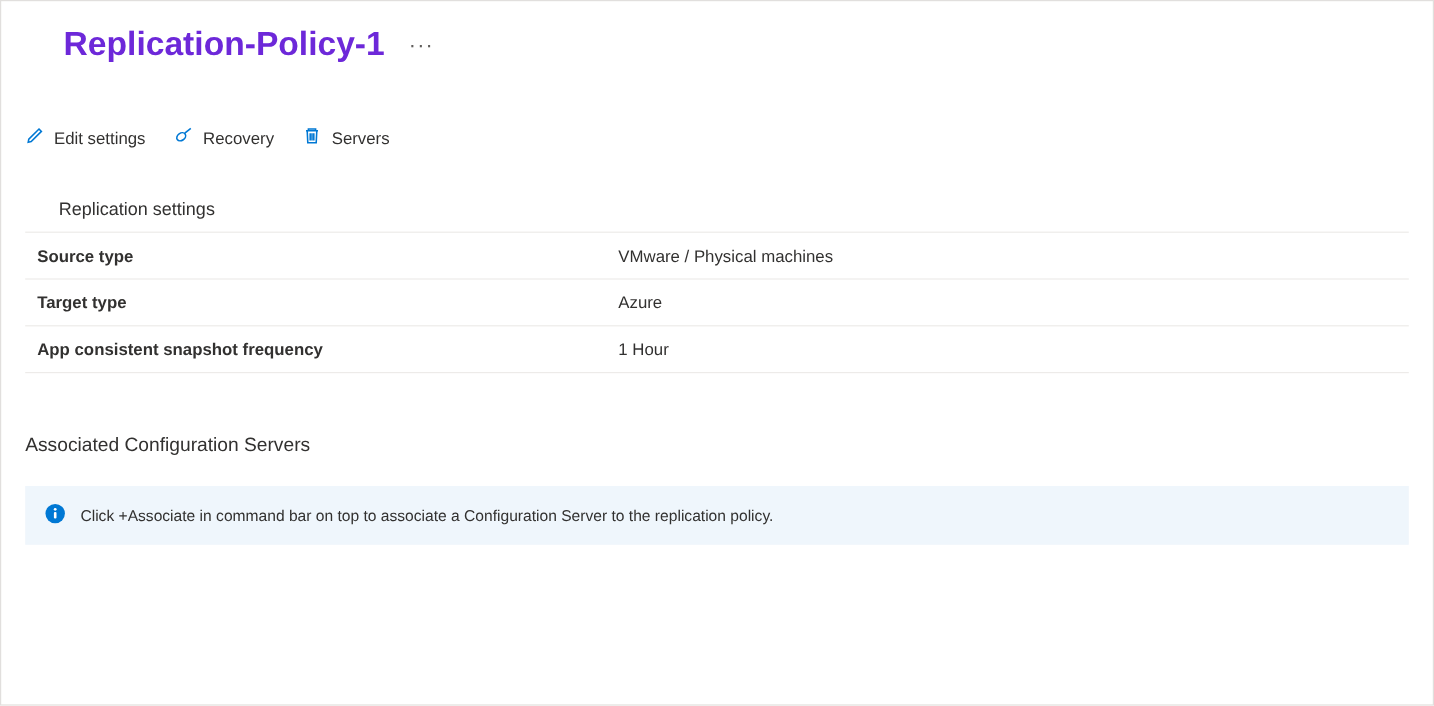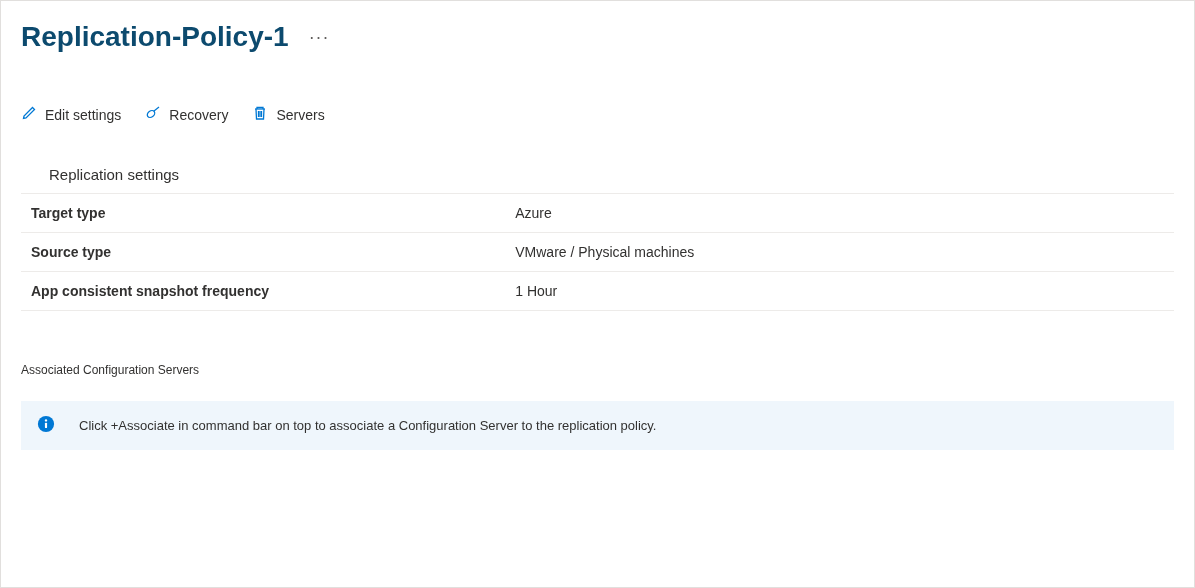--- a/index.html
+++ b/index.html
@@ -18,21 +18,22 @@
     }
     .header {
       display: flex;
       align-items: center;
       gap: 16px;
       margin-bottom: 48px;
     }
     .page-title {
       font-size: 28px;
       font-weight: 600;
-      color: #0c4a6e;
+      color: #6d28d9;
+      margin-left: 32px;
     }
     .more-btn {
       color: #605e5c;
       font-size: 18px;
       cursor: pointer;
       padding: 0 4px;
       letter-spacing: 1px;
     }
     .command-bar {
       display: flex;
@@ -81,29 +82,29 @@
     .settings-table td.label {
       font-weight: 600;
       color: #323130;
       width: 42%;
     }
     .settings-table td.value {
       font-weight: 400;
       color: #323130;
     }
     .section-title-2 {
-      font-size: 12px;
+      font-size: 16px;
       font-weight: 400;
       color: #323130;
       margin-bottom: 24px;
     }
     .info-banner {
       display: flex;
       align-items: center;
-      gap: 24px;
+      gap: 12px;
       background: #eff6fc;
       padding: 14px 16px;
       font-size: 13px;
       color: #323130;
     }
     .info-banner svg {
       flex-shrink: 0;
       width: 18px;
       height: 18px;
     }
@@ -149,26 +150,26 @@
     </span>
     <span>Servers</span>
   </button>
 </div>
 
 <div class="section-title">Replication settings</div>
 
 <table class="settings-table">
   <tbody id="settings-body">
       <tr>
+        <td class="label">Source type</td>
+        <td class="value">VMware / Physical machines</td>
+      </tr>
+      <tr>
         <td class="label">Target type</td>
         <td class="value">Azure</td>
-      </tr>
-      <tr>
-        <td class="label">Source type</td>
-        <td class="value">VMware / Physical machines</td>
       </tr>
       <tr>
         <td class="label">App consistent snapshot frequency</td>
         <td class="value">1 Hour</td>
       </tr>
     </tbody>
 </table>
 
 <div class="section-title-2">Associated Configuration Servers</div>
 

